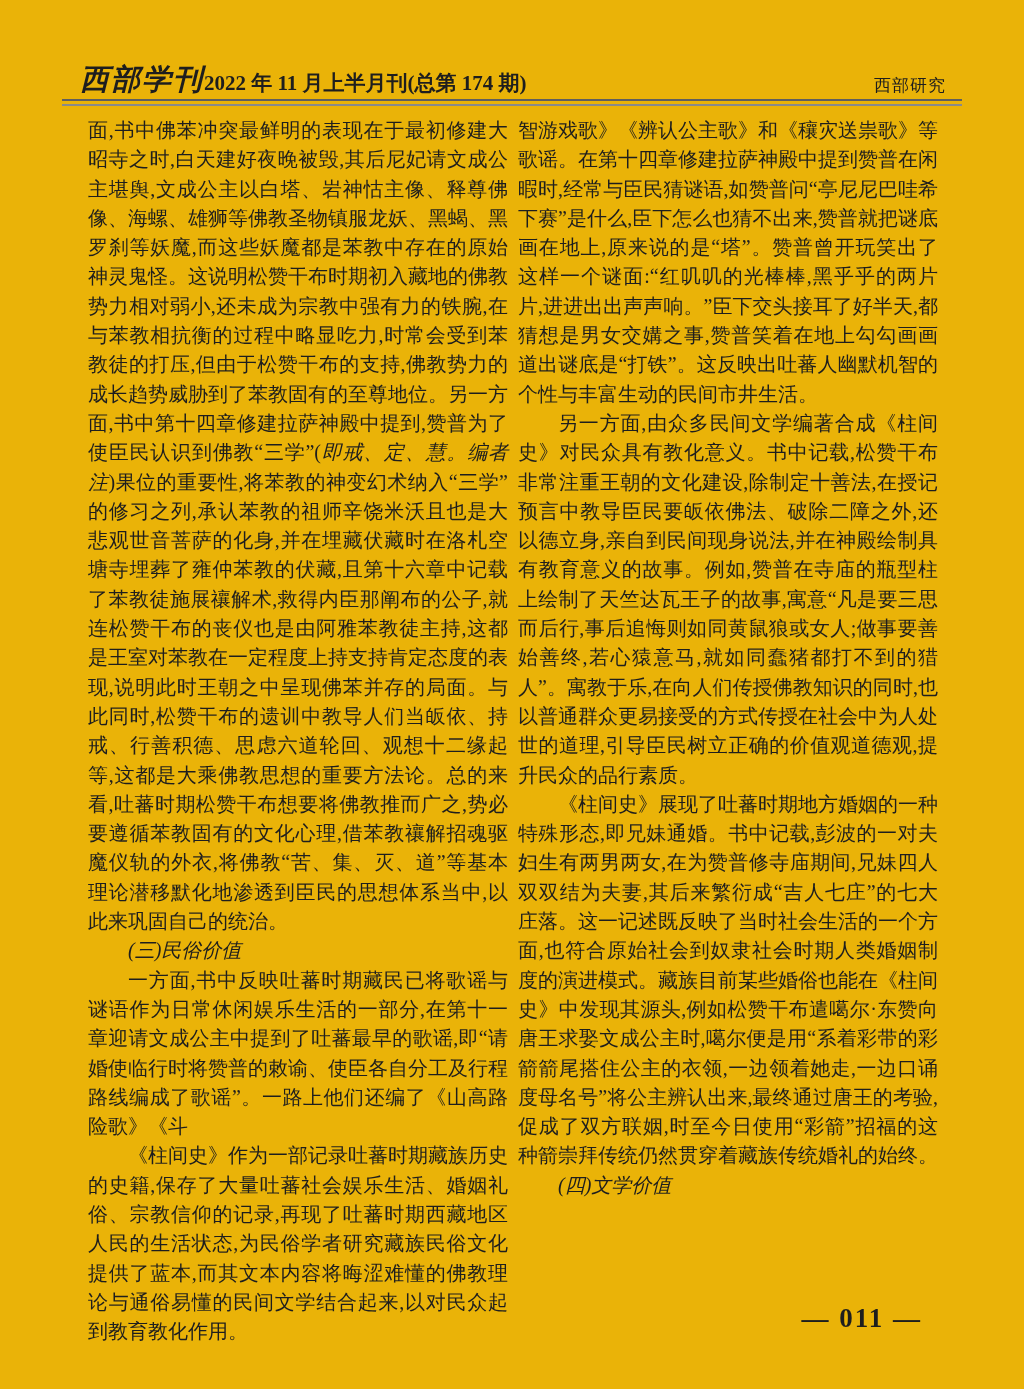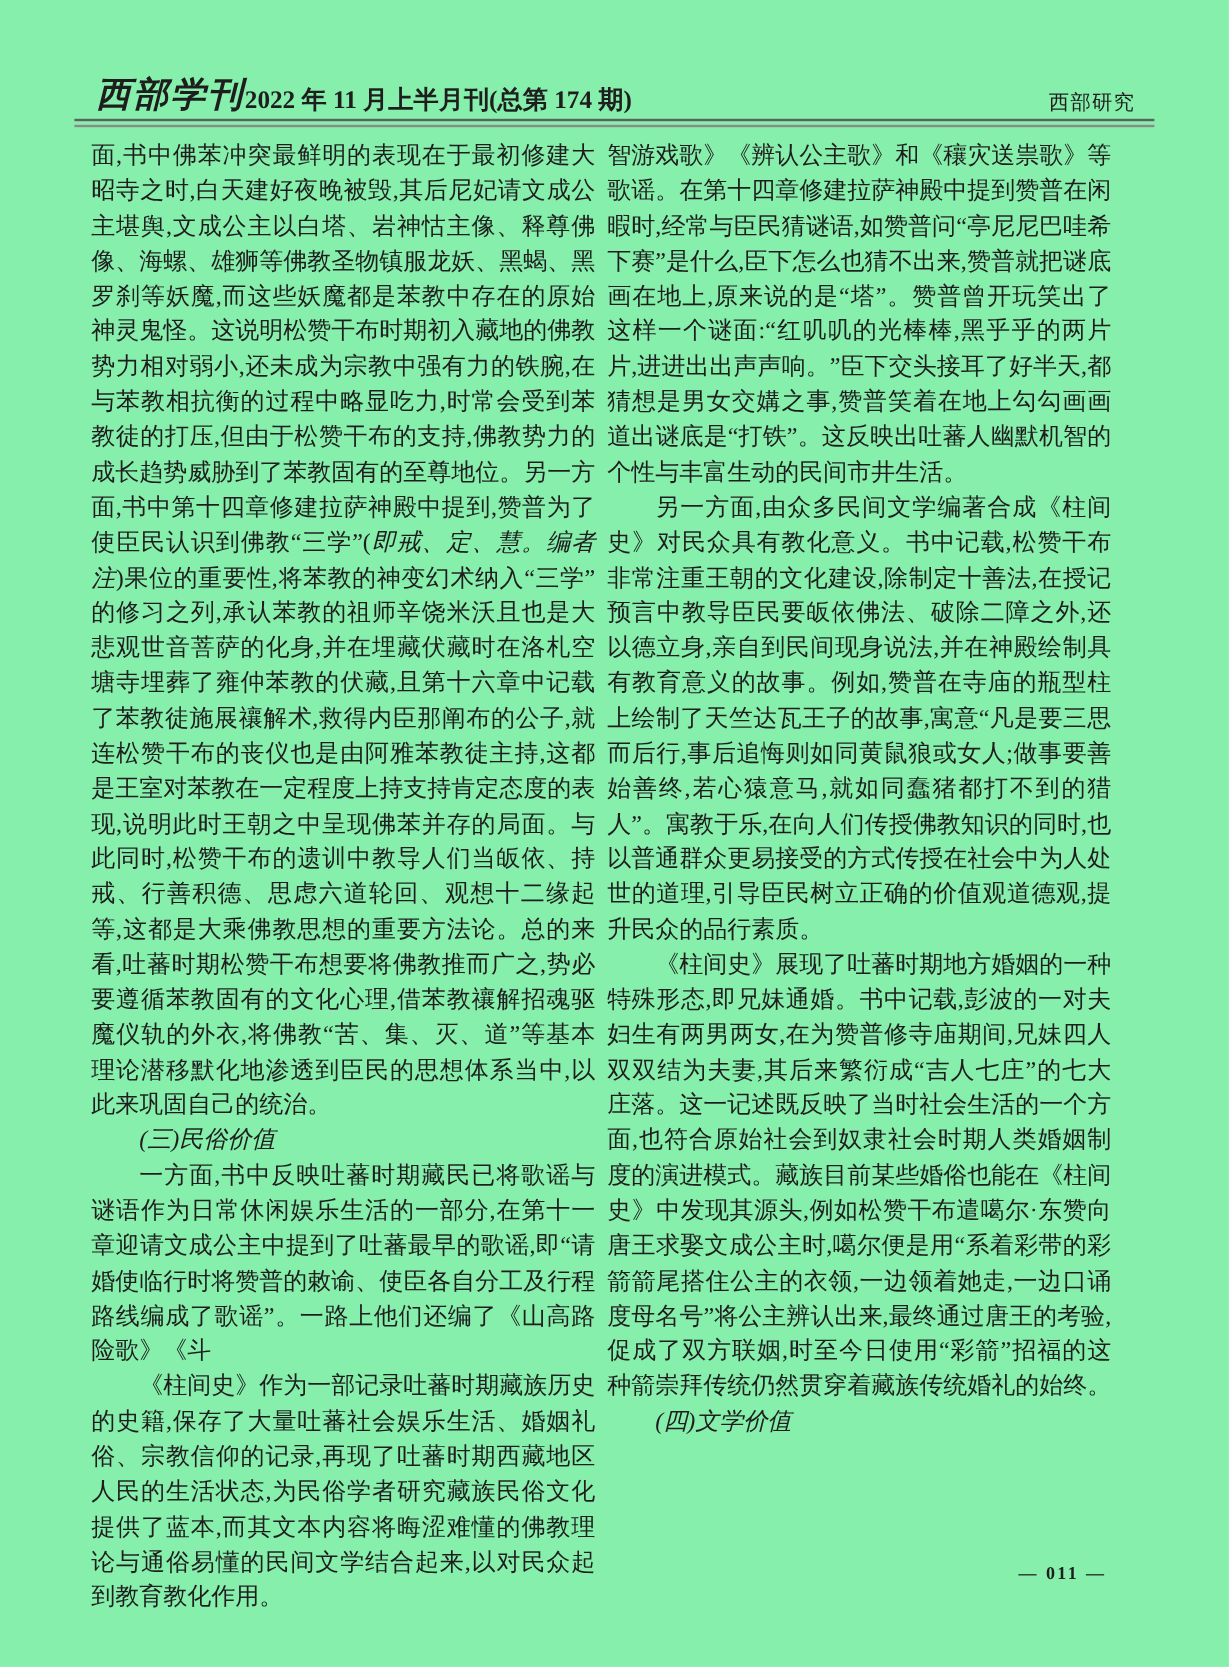--- a/index.html
+++ b/index.html
@@ -2,21 +2,21 @@
 <html lang="zh"><head>
 <meta charset="utf-8">
 <style>
   html, body { margin: 0; padding: 0; }
   body { background: #e8e8e6; }
   .page {
     position: relative;
     width: 1024px;
     height: 1389px;
     margin: 0 auto;
-    background: #86efac;
+    background: #eab308;
     font-family: "Liberation Serif", "DejaVu Serif", serif;
     color: #1e1e1e;
     overflow: hidden;
   }
   
   .header {
     position: absolute;
     top: 50px; left: 80px; right: 78px;
     height: 46px;
     display: flex;
@@ -47,21 +47,21 @@
   .header-rule {
     position: absolute;
     top: 99px; left: 62px; right: 62px;
     height: 3px;
     border-top: 2px solid #5f5f5f;
     border-bottom: 2px solid #8a8a8a;
   }
   
   .columns {
     position: absolute;
-    top: 116px; left: 76px;
+    top: 116px; left: 88px;
     width: 866px;
     display: flex;
     gap: 10px;
   }
   .column {
     width: 420px;
     font-size: 20px;
     line-height: 29.3px;
     text-align: justify;
     text-justify: inter-ideograph;
@@ -75,21 +75,21 @@
   
   .footer {
     position: absolute;
     top: 1303px; left: 80px;
     width: 866px;
     text-align: right;
     padding-right: 24px;
     box-sizing: border-box;
   }
   .page-number {
-    font-size: 15px;
+    font-size: 27px;
     font-weight: bold;
     letter-spacing: 2px;
   }
 </style>
 </head>
 <body>
 
 <div class="page">
 
   <div class="header">

